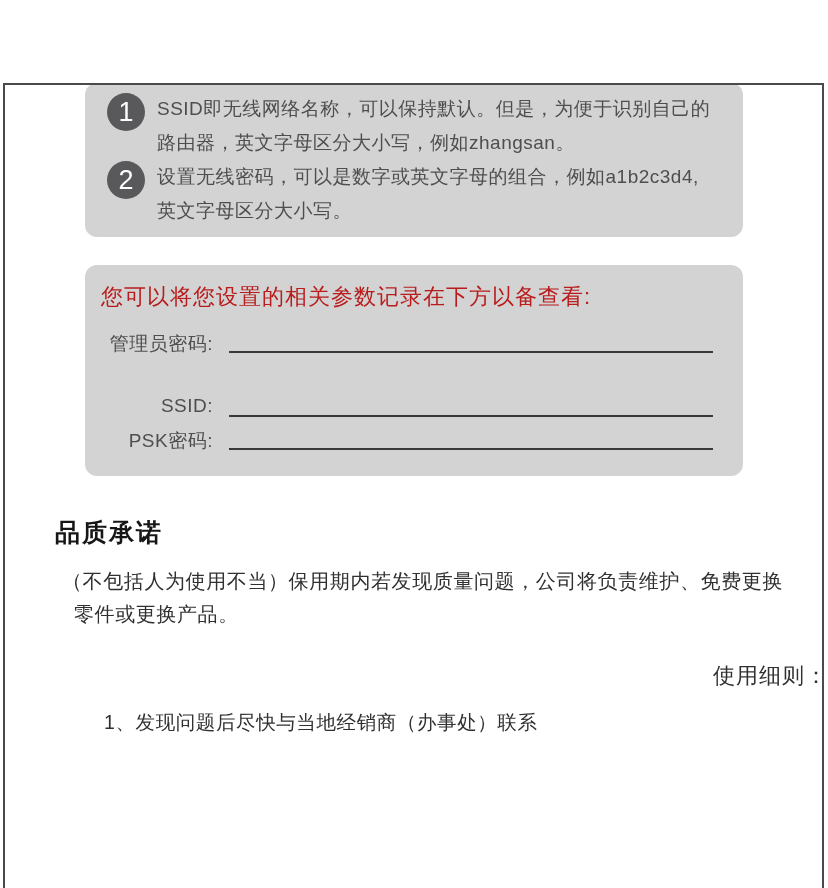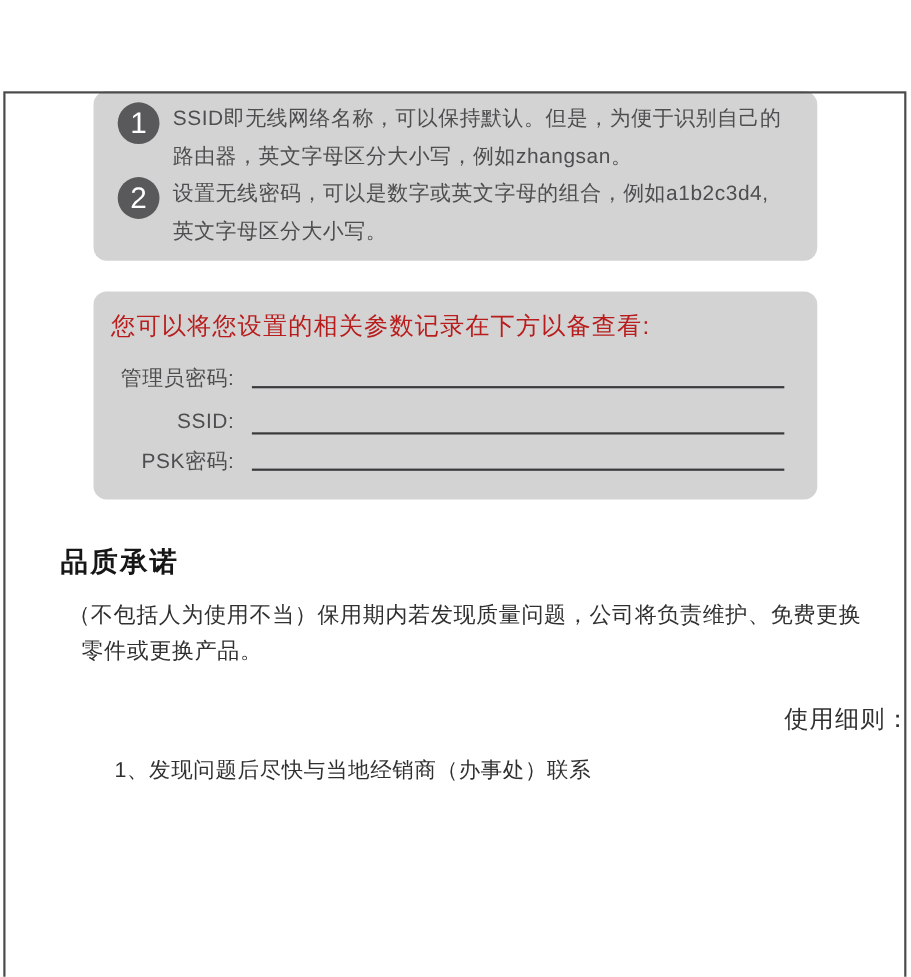--- a/index.html
+++ b/index.html
@@ -55,21 +55,21 @@
     padding: 20px 30px 22px 16px;
   }
   .record-intro {
     font-size: 22px;
     color: #b91c1c;
     letter-spacing: 1px;
     line-height: 24px;
   }
   .field-row { display: flex; align-items: flex-start; }
   .field-row.admin { margin-top: 22px; }
-  .field-row.ssid  { margin-top: 16px; }
+  .field-row.ssid  { margin-top: 38px; }
   .field-row.psk   { margin-top: 11px; }
   .field-label {
     flex: 0 0 112px;
     text-align: right;
     font-size: 19px;
     color: #4e4e50;
     letter-spacing: 0.5px;
   }
   .field-line {
     flex: 1;

